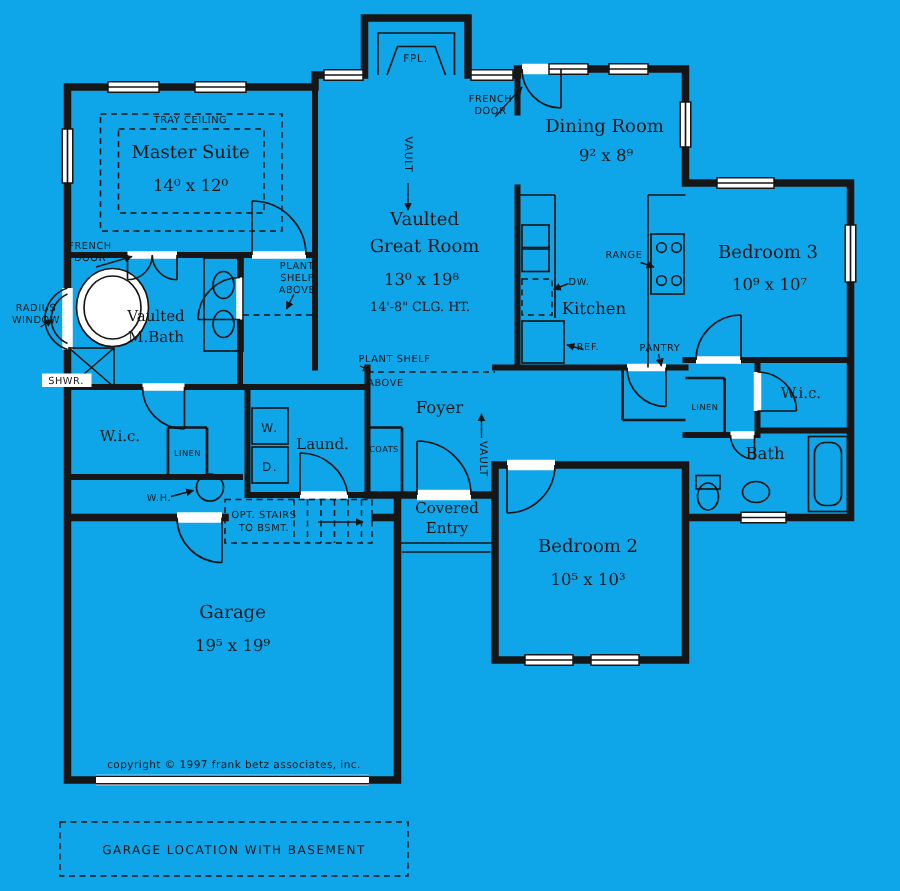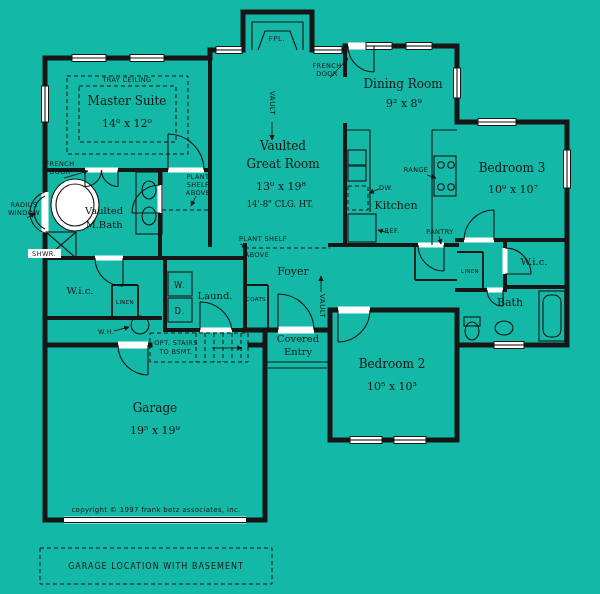--- a/index.html
+++ b/index.html
@@ -1,16 +1,16 @@
 <!DOCTYPE html>
 <html><head>
 <meta charset="utf-8">
 <style>
   html,body{margin:0;padding:0;background:#ffffff;}
-  .sheet{position:relative;width:600px;height:594px;background:#14b8a6;overflow:hidden;
+  .sheet{position:relative;width:600px;height:594px;background:#0ea5e9;overflow:hidden;
          font-family:"DejaVu Sans",sans-serif;}
   svg{position:absolute;left:0;top:0;}
   
   .w5{stroke:#161616;stroke-width:5;fill:none;stroke-linecap:square;}
   .w4{stroke:#161616;stroke-width:4;fill:none;stroke-linecap:square;}
   .w2{stroke:#161616;stroke-width:1.8;fill:none;}
   .w1{stroke:#161616;stroke-width:1.1;fill:none;}
   .dash{stroke:#161616;stroke-width:1;fill:none;stroke-dasharray:4 3;}
   .win{fill:#ffffff;stroke:#161616;stroke-width:1;}
   .gap{fill:#ffffff;stroke:none;}

